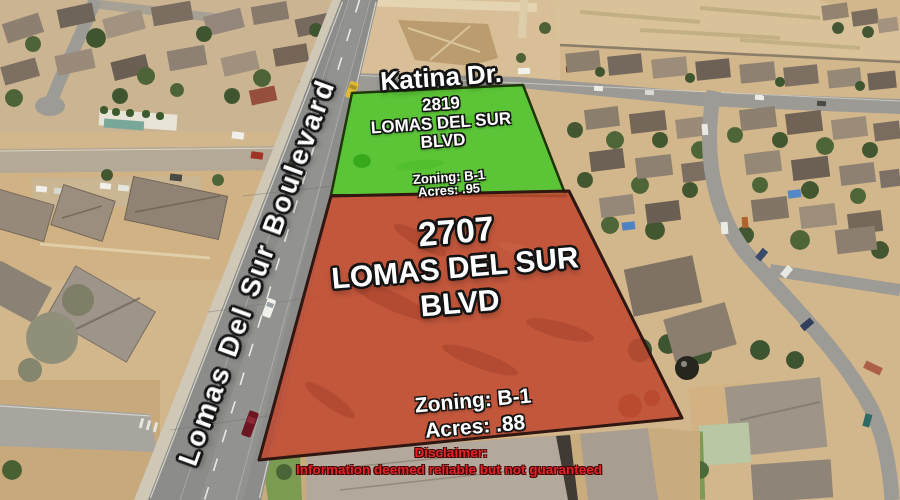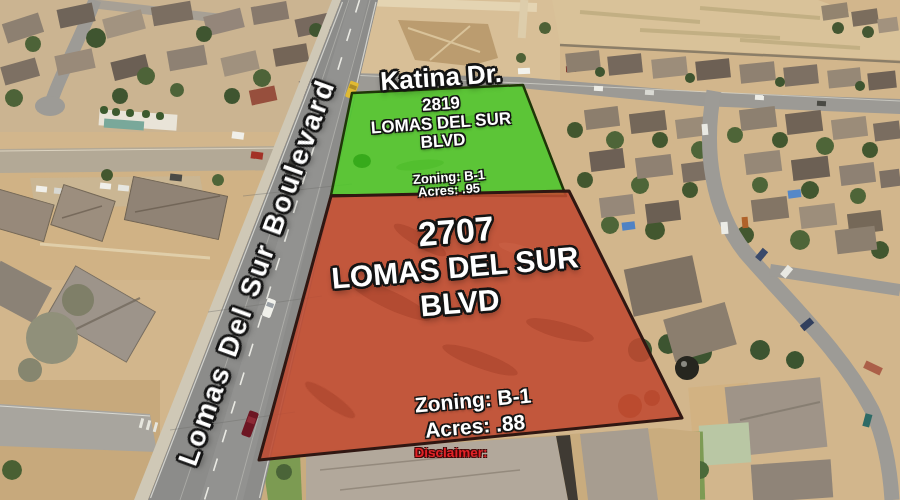--- a/index.html
+++ b/index.html
@@ -335,14 +335,15 @@
 <div class="lbl o1" style="left:449px;top:177px;font-size:13px;transform:translate(-50%,-50%) rotate(-4deg);">Zoning: B-1</div>
 <div class="lbl o1" style="left:449px;top:190px;font-size:13px;transform:translate(-50%,-50%) rotate(-4deg);">Acres: .95</div>
 
 <div class="lbl o2" style="left:456px;top:231px;font-size:34px;transform:translate(-50%,-50%) rotate(-5deg);">2707</div>
 <div class="lbl o2" style="left:455px;top:268px;font-size:30px;transform:translate(-50%,-50%) rotate(-5deg);">LOMAS DEL SUR</div>
 <div class="lbl o2" style="left:460px;top:303px;font-size:30px;transform:translate(-50%,-50%) rotate(-5deg);">BLVD</div>
 <div class="lbl o1" style="left:473px;top:400px;font-size:21px;transform:translate(-50%,-50%) rotate(-5deg);">Zoning: B-1</div>
 <div class="lbl o1" style="left:475px;top:426px;font-size:21px;transform:translate(-50%,-50%) rotate(-5deg);">Acres: .88</div>
 
 <div class="lbl oRed" style="left:451px;top:453px;font-size:13.5px;">Disclaimer:</div>
+<div class="lbl oRed" style="left:449px;top:470px;font-size:13.5px;">Information deemed reliable but not guaranteed</div>
 
 </div>
 
 </body></html>

